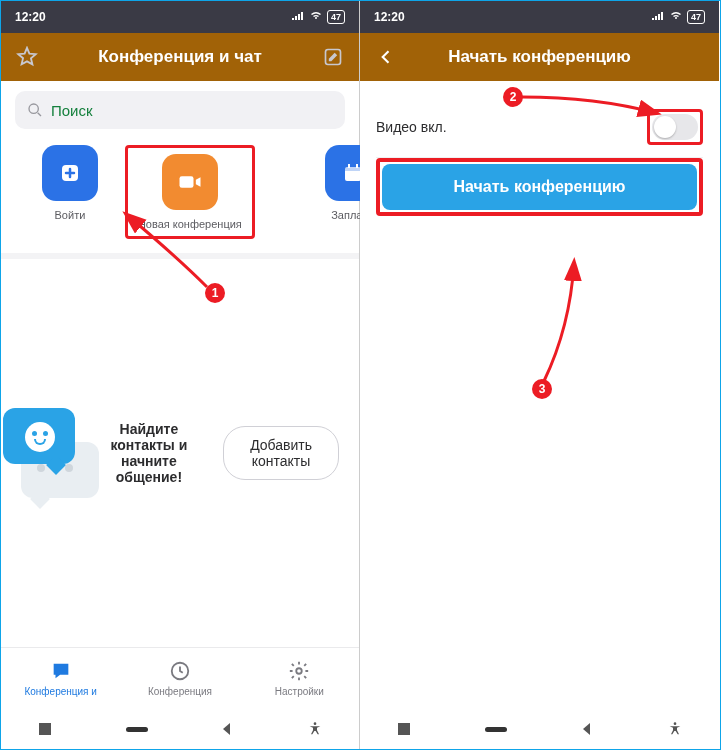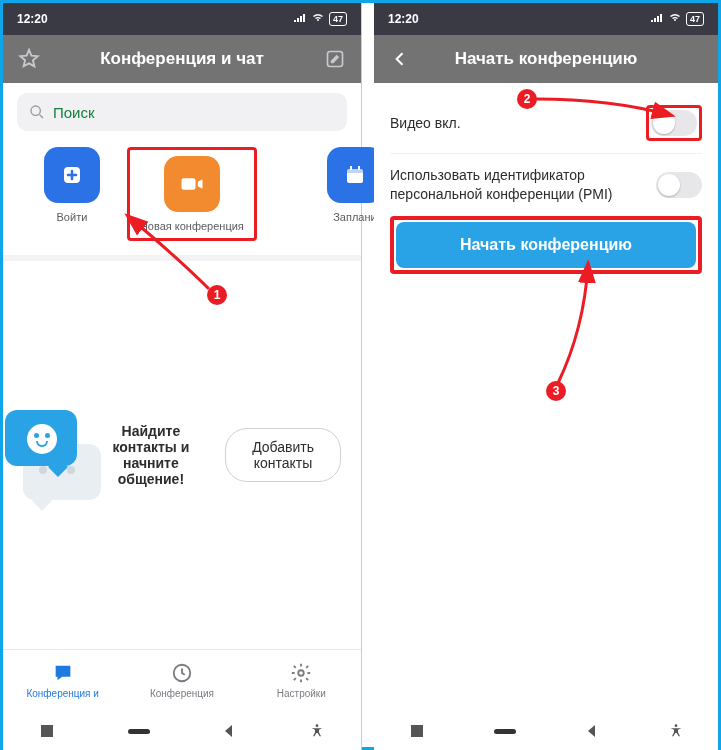--- a/index.html
+++ b/index.html
@@ -1,22 +1,22 @@
 <!DOCTYPE html>
 <html><head>
 <meta charset="utf-8">
 <style>
   * { box-sizing: border-box; margin: 0; padding: 0; font-family: -apple-system, Arial, sans-serif; }
   body { background: #fff; width: 721px; height: 750px; position: relative; }
-  .frame { display: flex; gap: 12px; border: 3px solid #0ea5e9; width: 721px; height: 750px; background:#fff;}
+  .frame { display: flex; gap: 0; border: 1px solid #0ea5e9; width: 721px; height: 750px; background:#fff;}
   .phone { width: 359px; height: 748px; background: #fff; display: flex; flex-direction: column; position: relative; border-right:1px solid #ccc;}
   .phone2 { border-right:none; }
   .statusbar { height: 32px; background: #3a3a45; color: #fff; display: flex; align-items: center; justify-content: space-between; padding: 0 14px; font-size: 12px; font-weight:600;}
   .statusbar .icons { display: flex; gap: 4px; font-size:11px;}
-  .header { height: 48px; background: #737373; color: #fff; display: flex; align-items: center; justify-content: center; position: relative; font-size: 17px; font-weight: 600; }
+  .header { height: 48px; background: #a16207; color: #fff; display: flex; align-items: center; justify-content: center; position: relative; font-size: 17px; font-weight: 600; }
   .header .left, .header .right { position: absolute; top: 0; height: 48px; display: flex; align-items: center; justify-content: center; width: 44px; color:#c8c8d0;}
   .header .left { left: 4px; } .header .right { right: 4px; }
   .searchwrap { padding: 10px 14px; }
   .search { background: #f1f1f4; border-radius: 10px; height: 38px; display: flex; align-items: center; padding: 0 12px; color:#15803d; font-size:15px;}
   .search svg { margin-right:8px; }
   .actions { display: flex; padding: 6px 14px 14px 14px; gap: 0; }
   .action { flex:0 0 33.3%; display:flex; flex-direction:column; align-items:center; gap:8px; }
   .action .btn { width:56px; height:56px; border-radius:14px; display:flex; align-items:center; justify-content:center; }
   .btn.orange { background:#f28b30; }
   .btn.blue { background:#2b72e6; }
@@ -32,21 +32,21 @@
   .bubble2:after{content:"";position:absolute;right:12px;bottom:-8px;width:14px;height:14px;background:#2aa3e6;transform:rotate(45deg);}
   .face{position:absolute;right:20px;top:14px;width:30px;height:30px;background:#fff;border-radius:50%}
   .face:before,.face:after{content:"";position:absolute;width:5px;height:5px;background:#2aa3e6;border-radius:50%;top:9px}.face:before{left:7px}.face:after{right:7px}
   .smile{position:absolute;width:12px;height:6px;border:2px solid #2aa3e6;border-top:none;border-radius:0 0 12px 12px;bottom:7px;left:9px}
   .emptytxt { font-size:14px; font-weight:600; color:#2c2c2e; text-align:center;}
   .addbtn { border:1px solid #d0d0d6; border-radius:22px; padding:10px 26px; font-size:14px; color:#2c2c2e; background:#fff;}
   .tabbar { height:62px; border-top:1px solid #eaeaec; display:flex; }
   .tab { flex:1; display:flex; flex-direction:column; align-items:center; justify-content:center; gap:4px; font-size:10px; color:#7a7a80;}
   .tab.active { color:#1f7ae0;text-align:right; }
   .navbar { height:40px; display:flex; align-items:center; justify-content:space-around; color:#555;}
-  .settings { padding:10px 16px 0 16px; }
+  .settings { padding:16px 16px 0 16px; }
   .row { display:flex; align-items:center; justify-content:space-between; padding:12px 0; border-bottom:1px solid #f0f0f2; font-size:14px; color:#2c2c2e;}
   .row .label { flex:1; line-height:1.35;}
   .toggle { width:46px; height:26px; background:#e7e7ea; border-radius:13px; position:relative;}
   .toggle .knob { width:22px; height:22px; background:#fff; border-radius:50%; position:absolute; top:2px; left:2px; box-shadow:0 1px 2px rgba(0,0,0,.25);}
   .primary { margin:18px 0 0 0; background:#2aa3e6; color:#fff; font-size:16px; font-weight:600; height:46px; border-radius:8px; display:flex; align-items:center; justify-content:center;}
   .hl-wrap { border:4px solid #ec1c24; border-radius:4px; padding:2px; }
   
   .badge { position:absolute; width:20px; height:20px; background:#ec1c24; color:#fff; border-radius:50%; font-size:12px; font-weight:700; display:flex; align-items:center; justify-content:center; z-index:20;}
   
   .arrow { position:absolute; z-index:15; pointer-events:none;}
@@ -221,26 +221,20 @@
       <span>Начать конференцию</span>
     </div>
 
     <div class="settings">
       <div class="row">
         <span class="label">Видео вкл.</span>
         <div class="hl-red" style="padding:2px;">
             <div class="toggle">
               <div class="knob"></div>
             </div>
-          </div>
-      </div>
-      <div class="row" style="border-bottom:none">
-        <span class="label">Использовать идентификатор персональной конференции (PMI)</span>
-        <div class="toggle">
-            <div class="knob"></div>
           </div>
       </div>
       <div class="hl-wrap">
         <div class="primary" style="margin:0">Начать конференцию</div>
       </div>
     </div>
 
     <div style="flex:1"></div>
 
     <div class="navbar">

